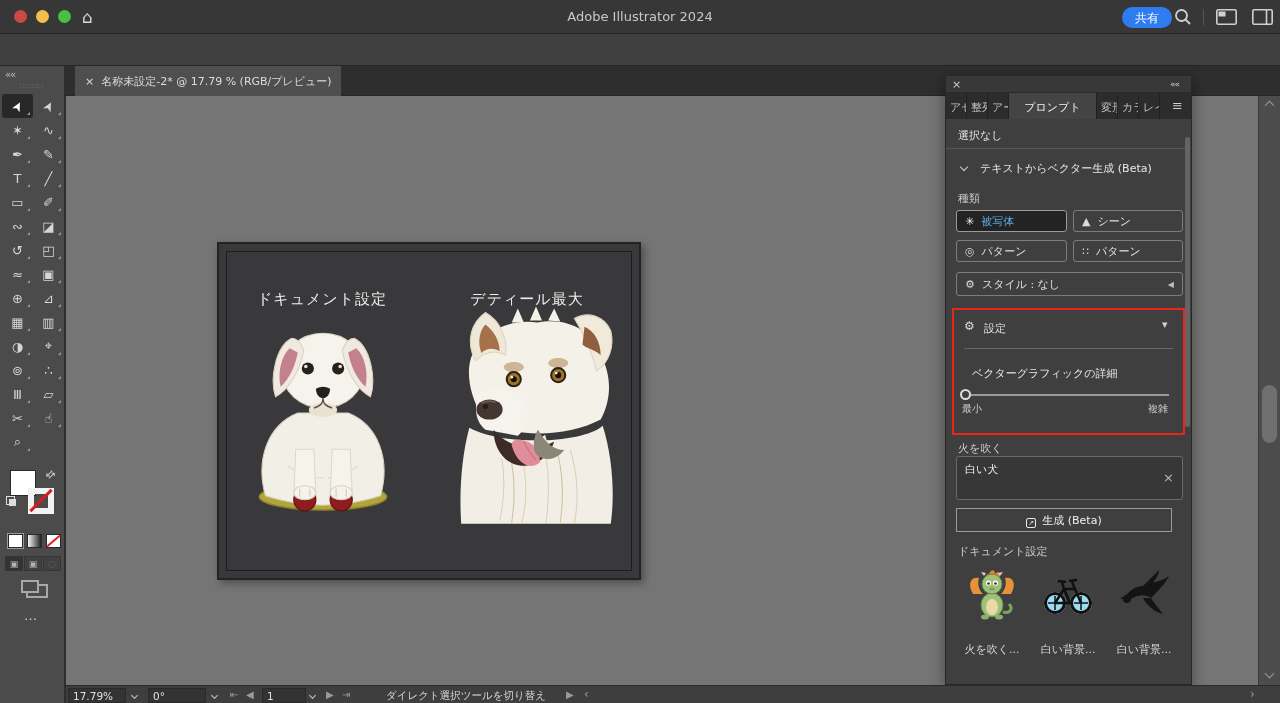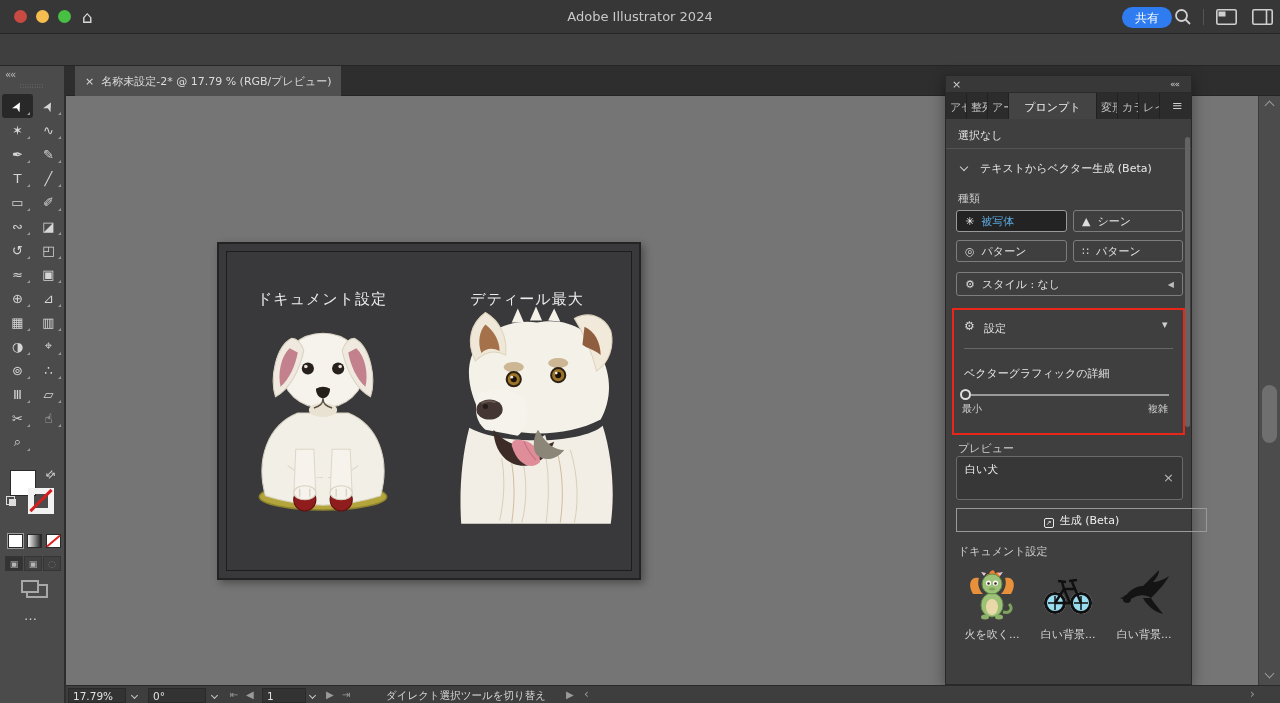--- a/index.html
+++ b/index.html
@@ -72,24 +72,24 @@
   .divider { height:1px; background:#555; }
   .sec-chev { display:inline-block; width:6px; height:6px; border-right:1.6px solid #cfcfcf; border-bottom:1.6px solid #cfcfcf; transform:rotate(45deg); }
   .type-btn { width:111px; height:22px; border:1px solid #7d7d7d; border-radius:3px; color:#e2e2e2; display:flex; align-items:center; padding-left:8px; gap:7px; background:transparent; }
   .type-btn .ticon { color:#dcdcdc; font-size:11px; }
   .type-btn.sel { background:#232323; border-color:#9a9a9a; color:#5ca8de; }
   .type-btn.sel .ticon { color:#f2f2f2; }
   #redbox { left:6px; top:232px; width:233px; height:127px; border:2px solid #e8271a; }
   .slider-track { height:2px; background:#9a9a9a; }
   .slider-handle { width:11px; height:11px; border:2px solid #dedede; border-radius:50%; background:#3f3f3f; }
   #prompt-box { left:10px; top:380px; width:227px; height:44px; background:#373737; border:1px solid #6a6a6a; border-radius:3px; color:#f0f0f0; }
-  #gen-btn { left:10px; top:432px; width:251px; height:24px; border:1px solid #9a9a9a; border-radius:0; color:#f0f0f0; text-align:center; padding-top:4px; }
+  #gen-btn { left:10px; top:432px; width:216px; height:24px; border:1px solid #9a9a9a; border-radius:0; color:#f0f0f0; text-align:center; padding-top:4px; }
   .gen-ico { display:inline-block; width:10px; height:10px; border:1.4px solid #e8e8e8; border-radius:2px; font-size:7px; line-height:8px; vertical-align:-1px; margin-right:6px; color:#e8e8e8; }
   .sample { width:72px; text-align:center; }
-  .sample .lbl { margin-top:2px; color:#d8d8d8; font-size:11px; }
+  .sample .lbl { margin-top:17px; color:#d8d8d8; font-size:11px; }
   #panel-scroll { left:239px; top:43px; width:6px; height:565px; }
   #panel-scroll .thumb { position:absolute; left:0; top:18px; width:5px; height:290px; background:#646464; border-radius:3px; }
 
   
   #statusbar { left:66px; top:685px; width:1214px; height:18px; background:#3e3e3e; border-top:1px solid #2a2a2a; color:#d6d6d6; font-size:10.5px; }
   .sb-field { top:2px; height:15px; background:#333; border:1px solid #2a2a2a; padding:1px 4px; color:#e0e0e0; }
   .sb-nav { color:#9a9a9a; top:3px; font-size:10px; }
 </style>
 </head>
 <body>
@@ -386,28 +386,28 @@
       <span class="ticon">⚙</span>
       <span>スタイル : なし</span>
       <span style="margin-left:auto;margin-right:8px;color:#bdbdbd;font-size:8px;">◀</span>
     </span>
 
     <div id="redbox" class="abs">
       <span class="abs" style="left:10px;top:9px;color:#d9d9d9;font-size:12px;">⚙</span>
       <span class="abs" style="left:30px;top:11px;color:#e2e2e2;">設定</span>
       <span class="abs" style="left:208px;top:8px;color:#d0d0d0;">▾</span>
       <div class="abs divider" style="left:10px;top:38px;width:209px;background:#666;"></div>
-      <span class="abs" style="left:10px;top:56px;color:#e8e8e8;">ベクターグラフィックの詳細</span>
+      <span class="abs" style="left:18px;top:56px;color:#e8e8e8;">ベクターグラフィックの詳細</span>
       <div class="abs slider-track" style="left:12px;top:84px;width:203px;"></div>
       <div class="abs slider-handle" style="left:6px;top:79px;"></div>
       <span class="abs" style="left:8px;top:92px;color:#cfcfcf;font-size:10px;">最小</span>
       <span class="abs" style="left:194px;top:92px;color:#cfcfcf;font-size:10px;">複雑</span>
     </div>
 
-    <span class="abs" style="left:12px;top:365px;color:#cfcfcf;">プレビュー</span>
+    <span class="abs" style="left:12px;top:365px;color:#cfcfcf;">火を吹く</span>
     <div id="prompt-box" class="abs">
       <span class="abs" style="left:8px;top:5px;">白い犬</span>
       <span class="abs" style="left:206px;top:13px;color:#b8b8b8;font-size:13px;">×</span>
     </div>
     <div id="gen-btn" class="abs">
       <span class="gen-ico">↗</span><span>生成 (Beta)</span>
     </div>
 
     <span class="abs" style="left:12px;top:468px;color:#cfcfcf;">ドキュメント設定</span>
 

